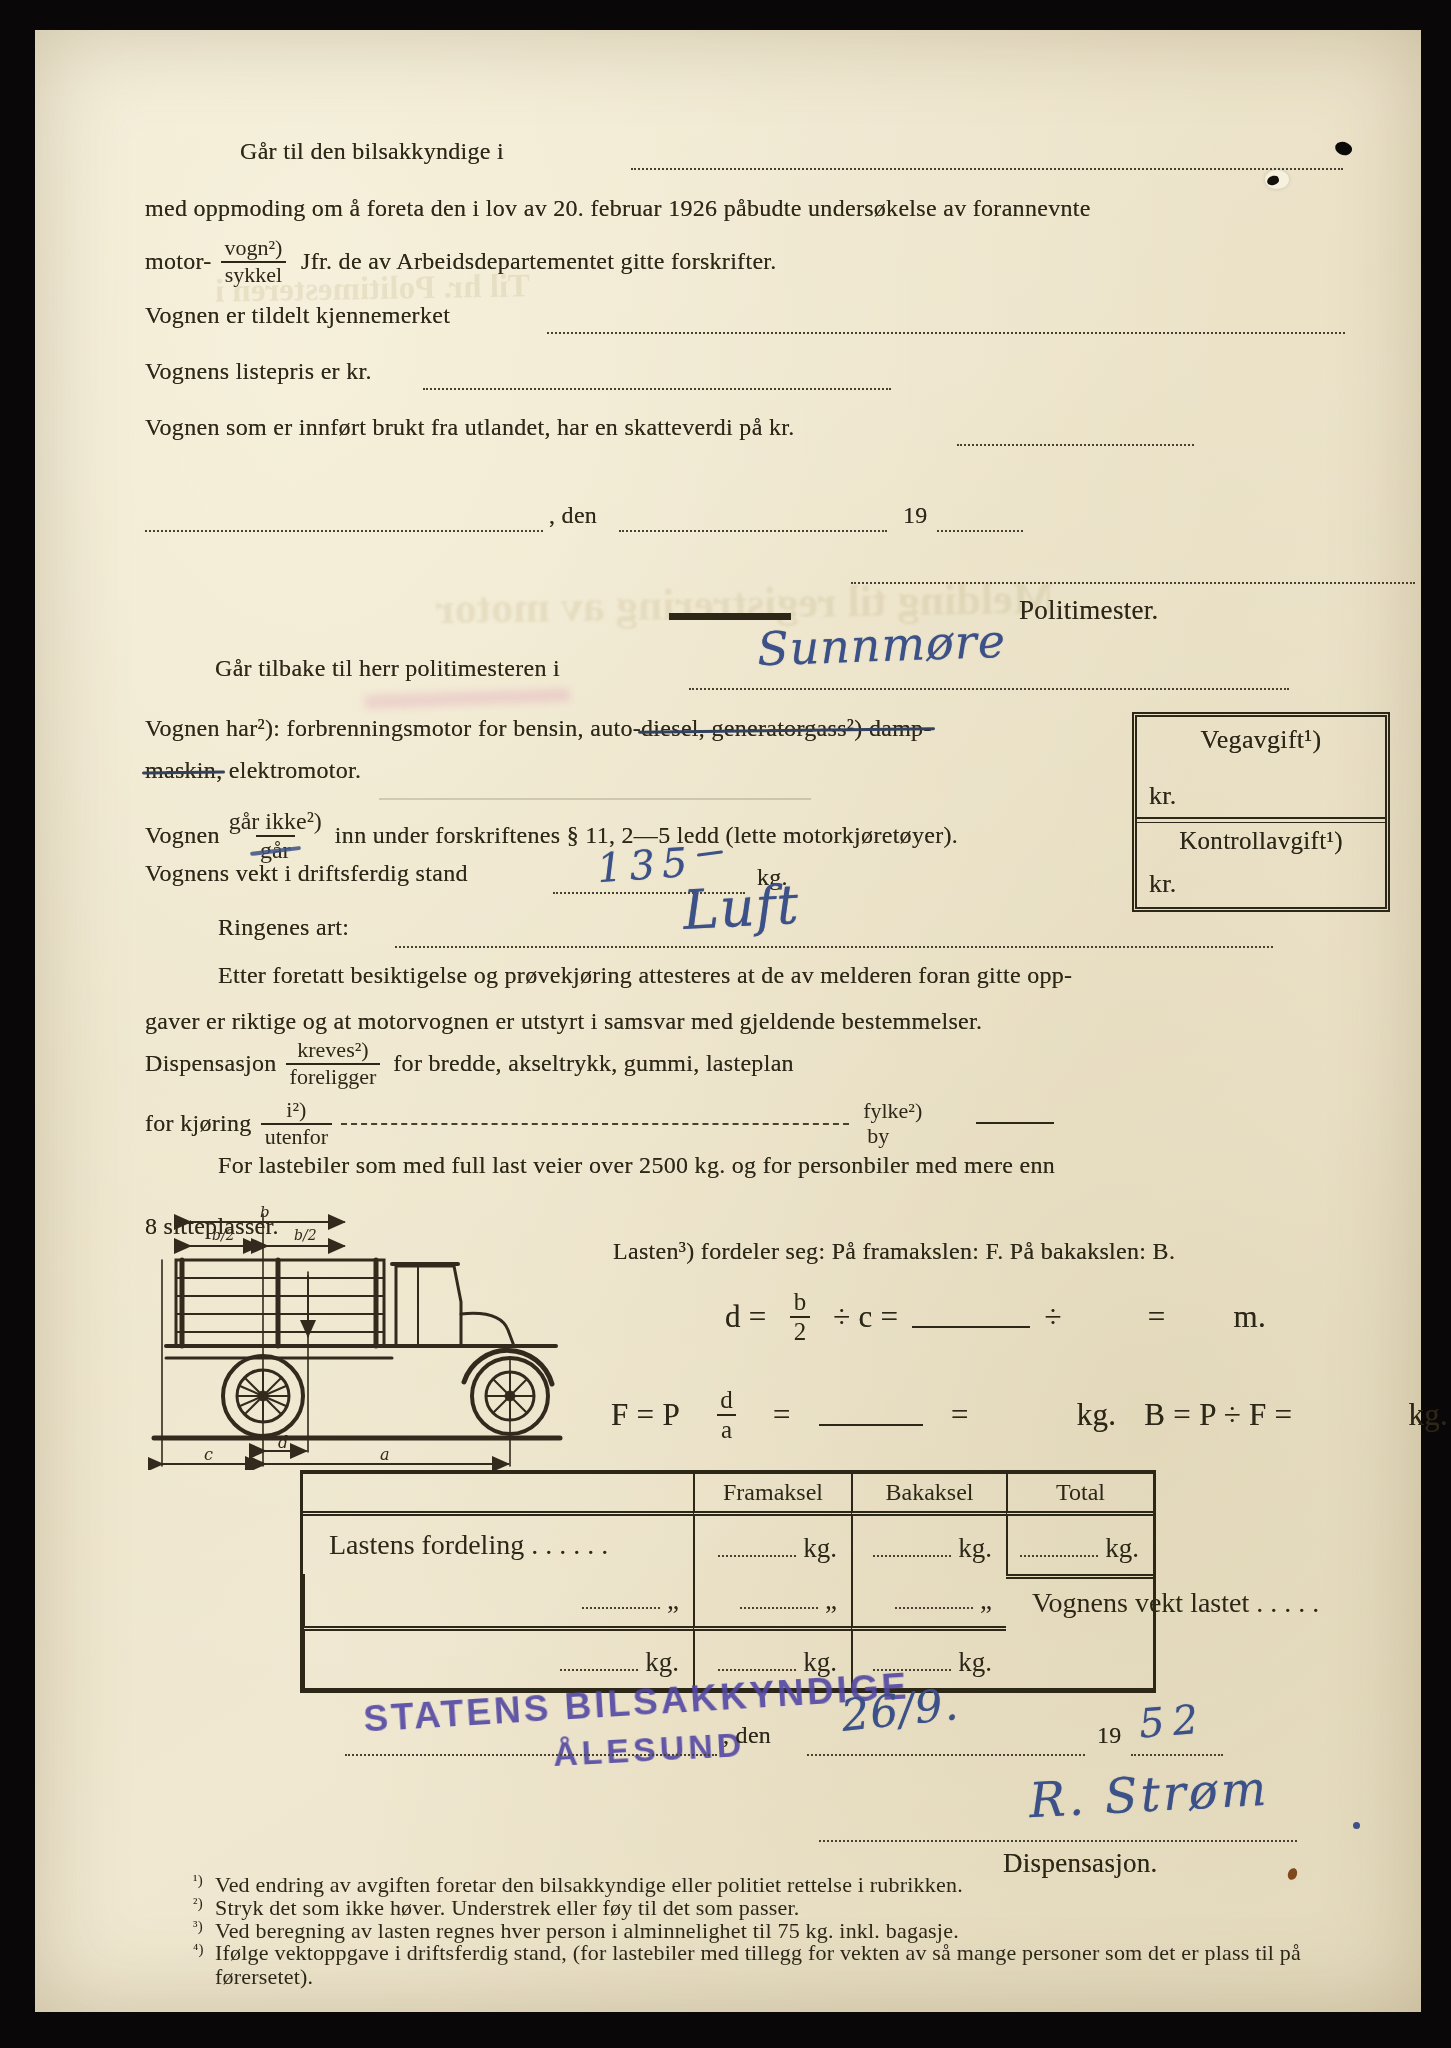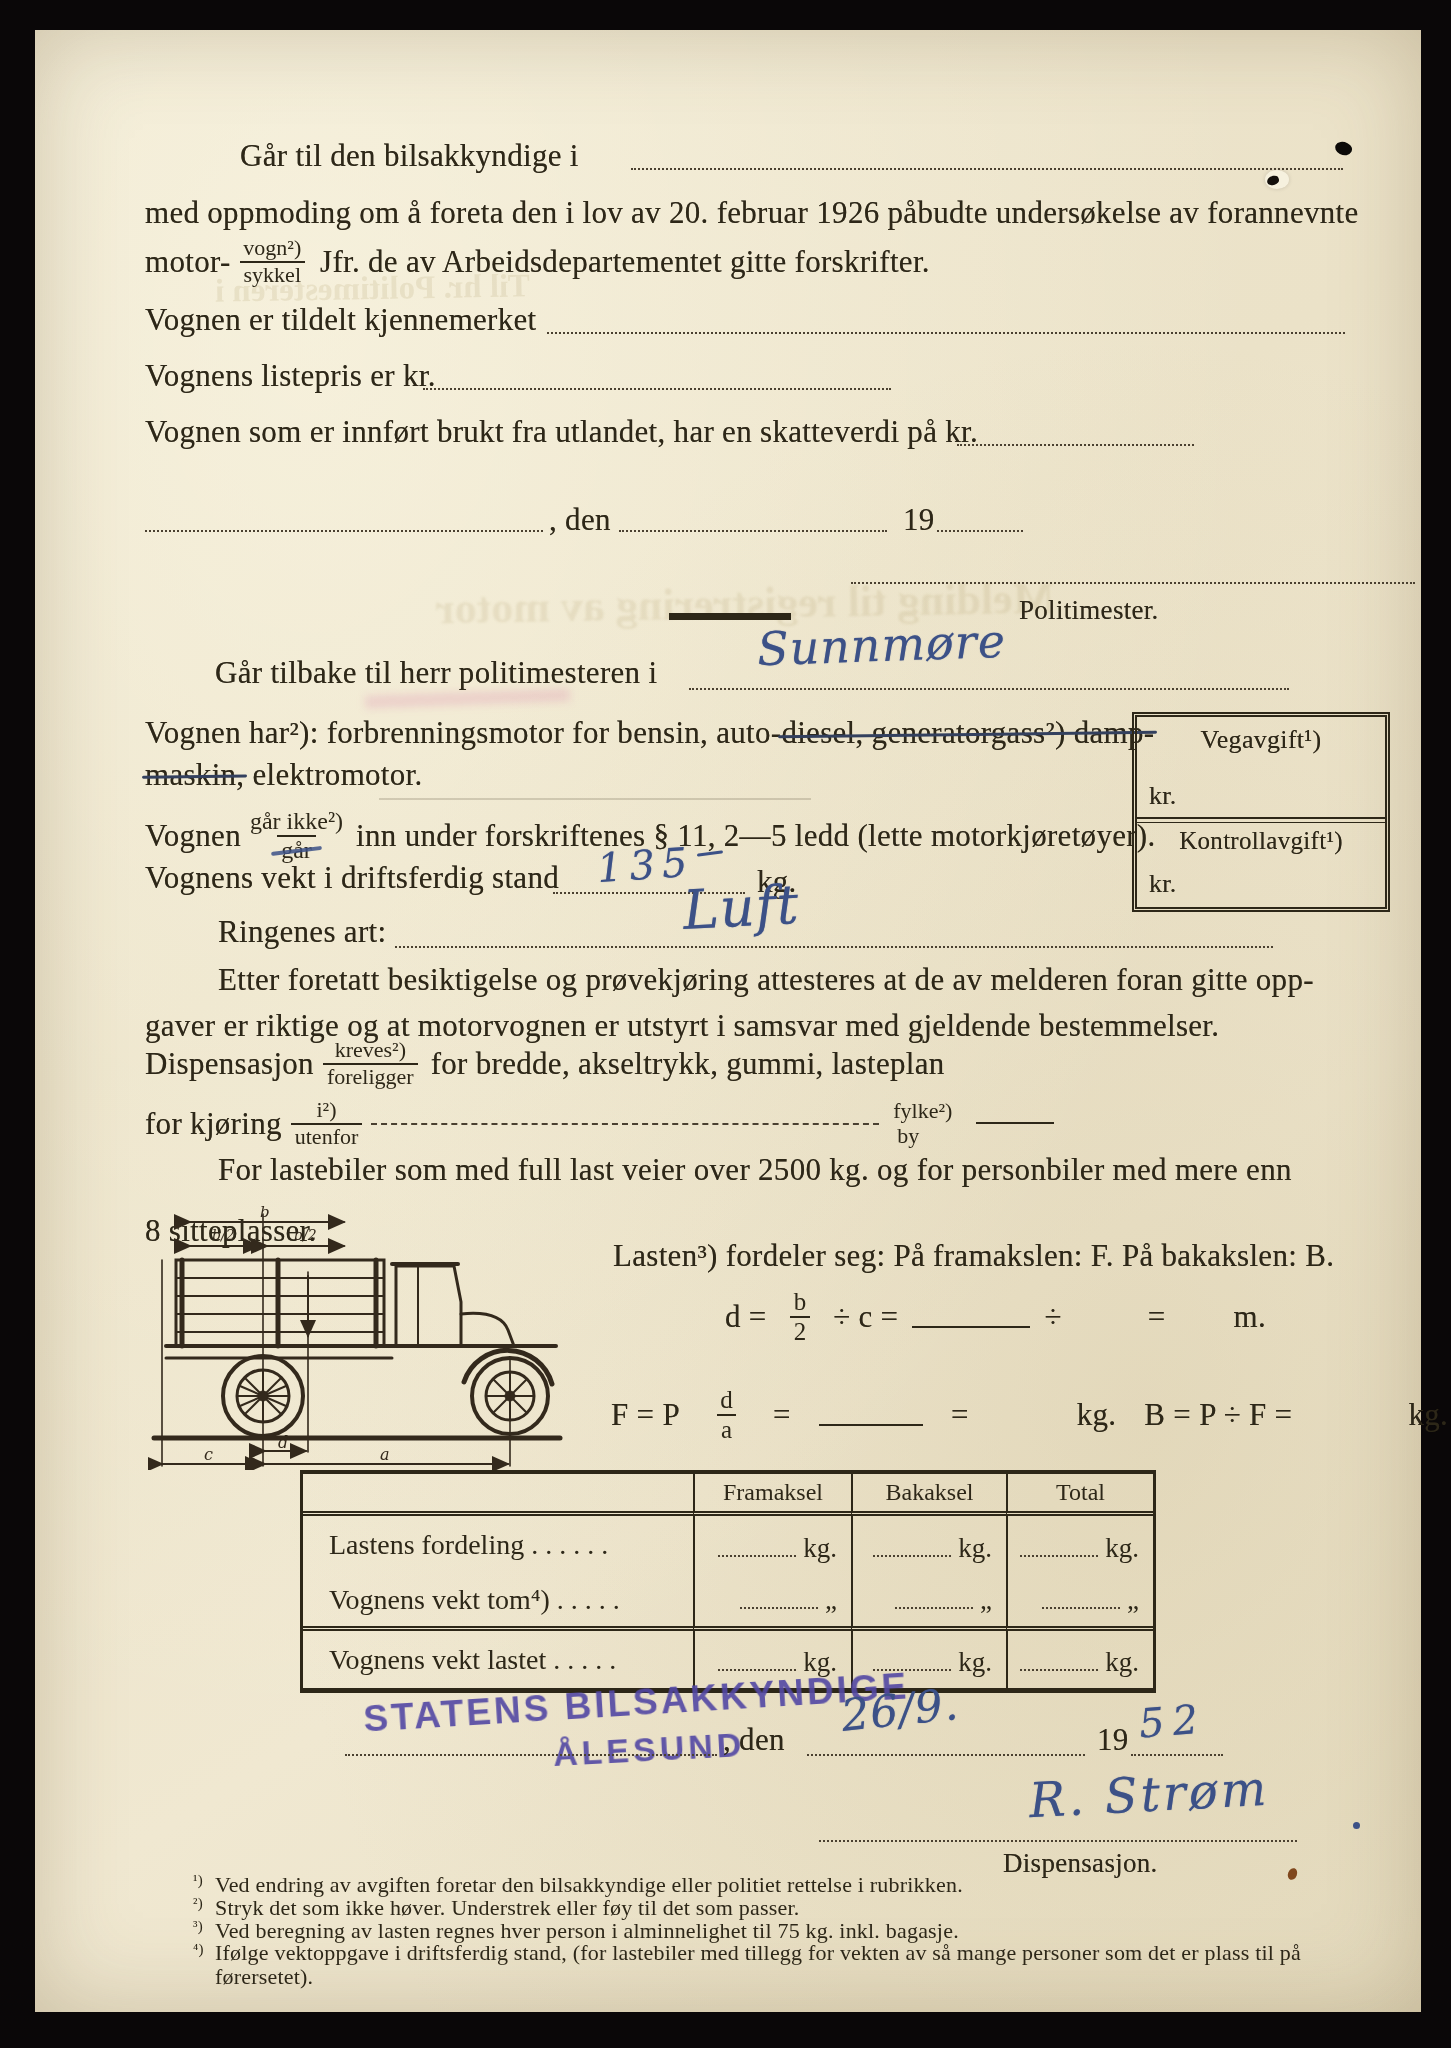--- a/index.html
+++ b/index.html
@@ -12,21 +12,21 @@
   body{position:relative;font-family:"Liberation Serif",serif;}
   .paper{
     position:absolute;left:35px;top:30px;width:1386px;height:1982px;
     background:
       radial-gradient(ellipse at 20% 15%, rgba(255,252,235,.5), rgba(255,252,235,0) 60%),
       radial-gradient(ellipse at 80% 70%, rgba(205,190,150,.35), rgba(205,190,150,0) 55%),
       linear-gradient(148deg,#eee6cf 0%,#ebe2c8 38%,#f0e8d1 66%,#e8dfc4 100%);
     box-shadow: inset 0 0 90px rgba(110,90,50,.28);
   }
   .abs{position:absolute;}
-  .t{font-size:31px;color:var(--ink);white-space:nowrap;letter-spacing:.3px;text-shadow:0 0 .5px rgba(45,39,24,.6);}
+  .t{font-size:24px;color:var(--ink);white-space:nowrap;letter-spacing:.3px;text-shadow:0 0 .5px rgba(45,39,24,.6);}
   .sm{font-size:22px;color:var(--ink);letter-spacing:.2px;}
   .dotl{border-bottom:2px dotted #4a4030;height:0;}
   .soll{background:var(--ink);}
   .row{display:flex;align-items:center;}
   .frac{display:inline-flex;flex-direction:column;align-items:center;font-size:22px;line-height:1.12;margin:0 9px;color:var(--ink);}
   .frac .fb{border-top:2px solid var(--ink);padding:0 4px;}
   .hand{font-family:"DejaVu Serif",serif;font-style:italic;color:var(--blue);white-space:nowrap;
         text-shadow:0 0 1px rgba(60,81,135,.55);letter-spacing:1px;}
   .stampt{font-family:"Liberation Sans",sans-serif;font-weight:bold;color:var(--purple);
           opacity:.9;white-space:nowrap;filter:blur(.3px);}
@@ -286,21 +286,20 @@
       </div>
     <div class="c u vl">
         <span class="lead"></span>
         <span>kg.</span>
       </div>
     <div class="c u vl">
         <span class="lead"></span>
         <span>kg.</span>
       </div>
 
-    <div class="c lb">Vognens vekt tom⁴)  .  .  .  .  .</div>
     <div class="c u vl">
         <span class="lead"></span>
         <span>„</span>
       </div>
     <div class="c u vl">
         <span class="lead"></span>
         <span>„</span>
       </div>
     <div class="c u vl">
         <span class="lead"></span>

